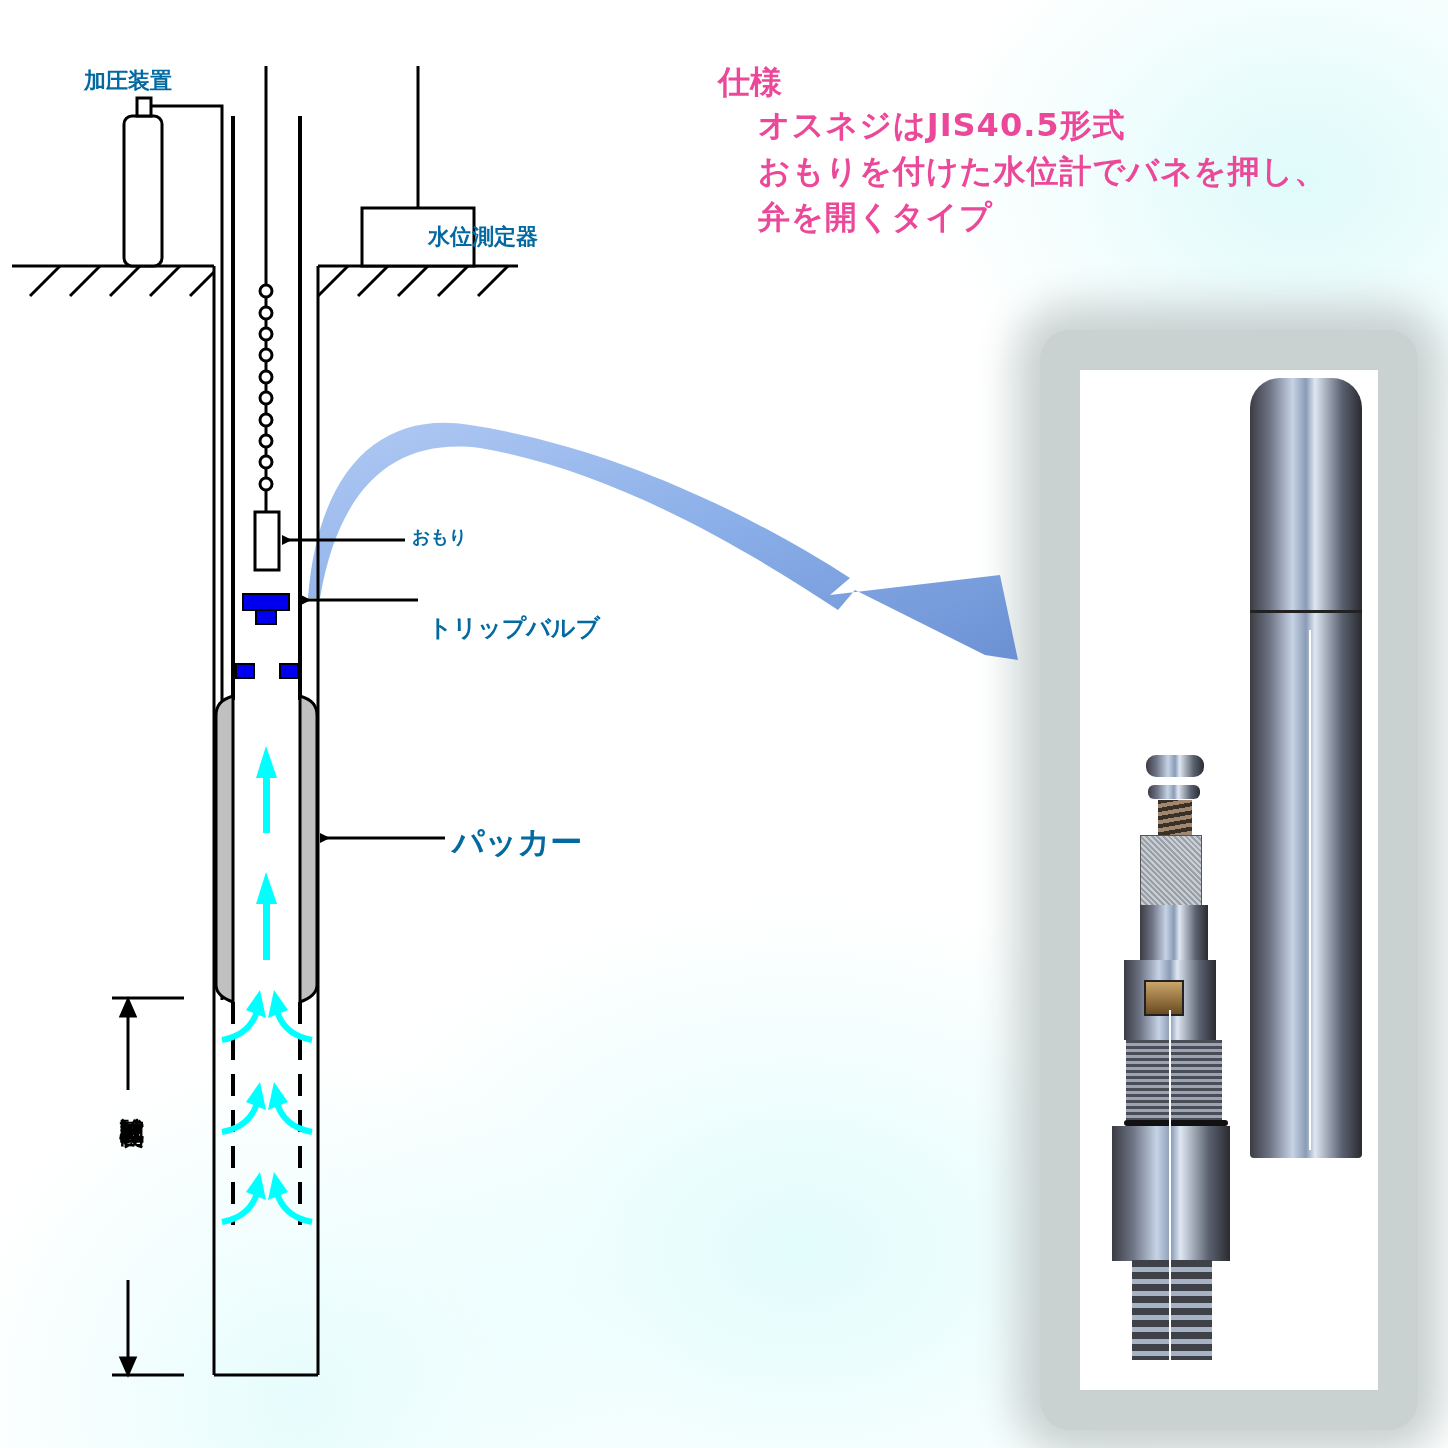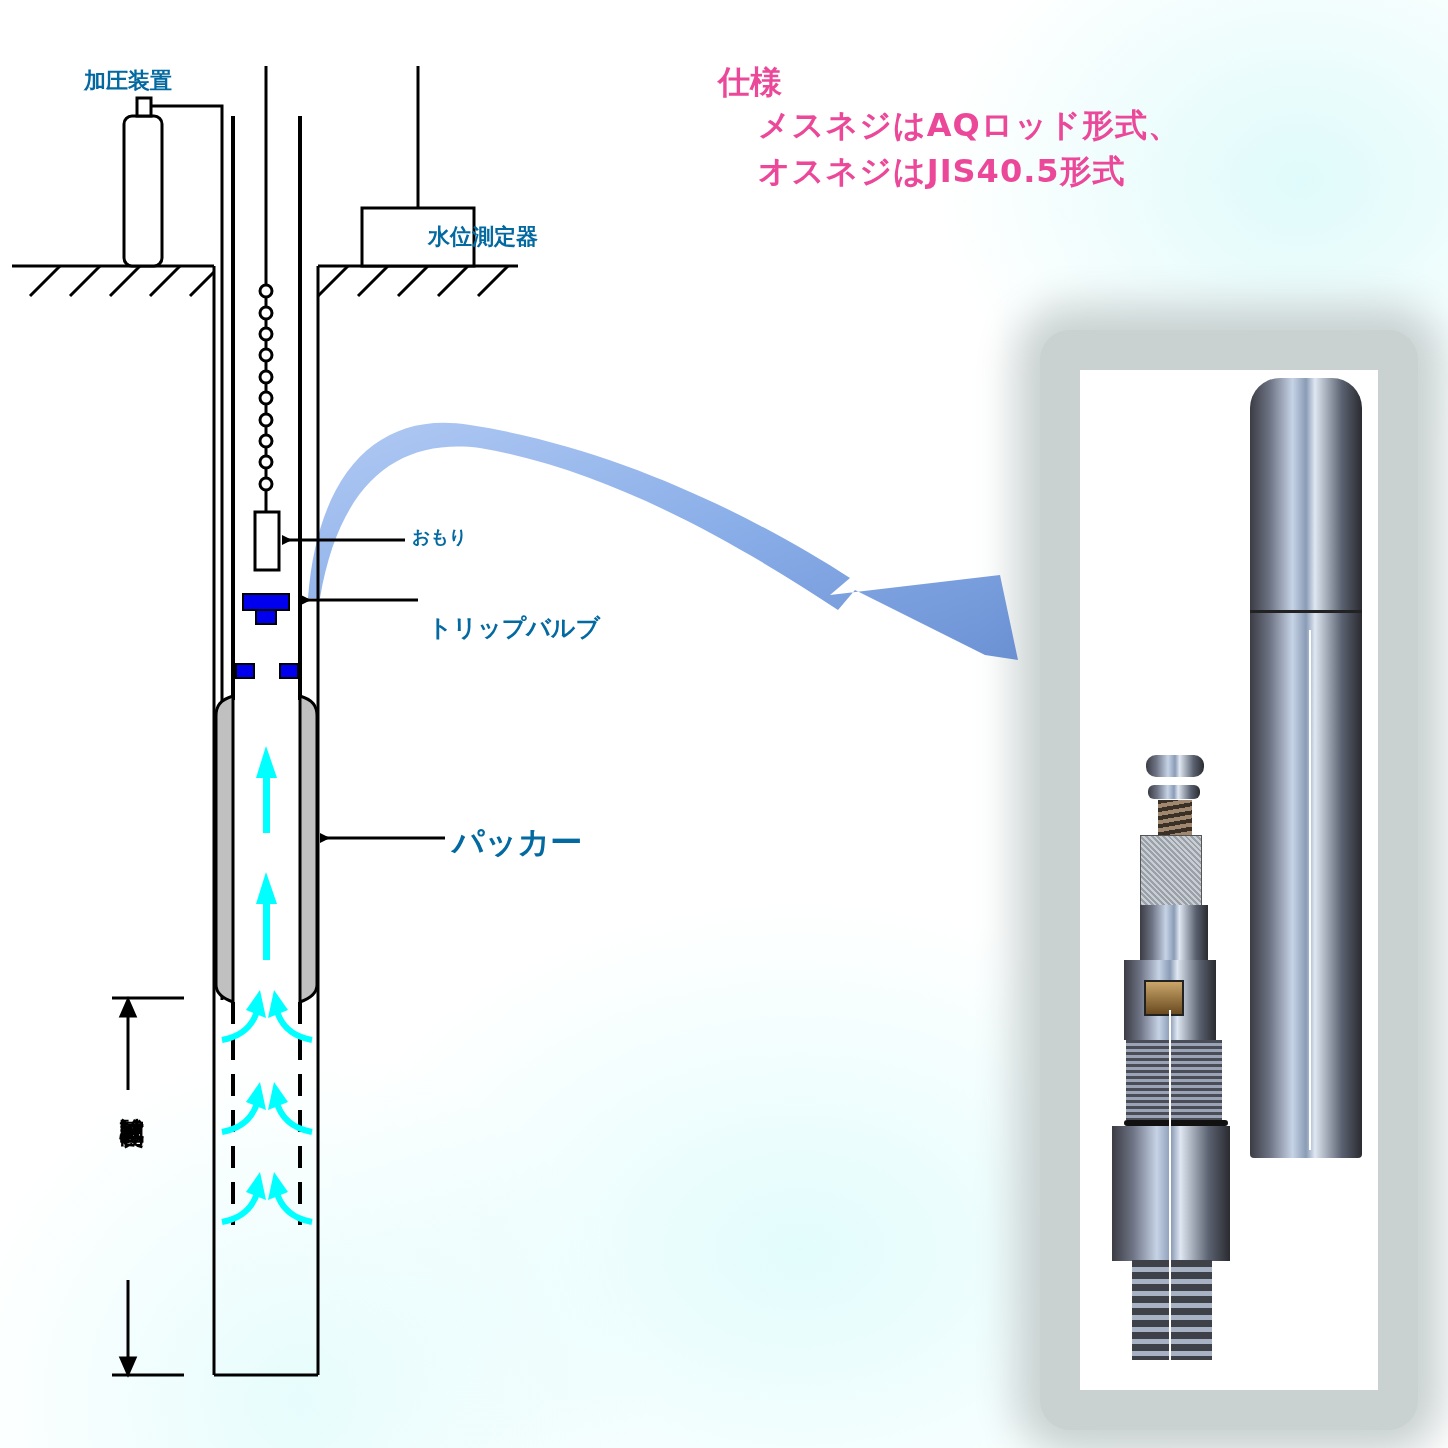--- a/index.html
+++ b/index.html
@@ -192,15 +192,16 @@
 
 <div class="label" style="left:84px; top:70px; font-size:22px;">加圧装置</div>
 <div class="label" style="left:428px; top:178px; font-size:22px;margin-top:48px;">水位測定器</div>
 <div class="label" style="left:412px; top:528px; font-size:18px;">おもり</div>
 <div class="label" style="left:428px; top:588px; font-size:24px;margin-top:28px;">トリップバルブ</div>
 <div class="label" style="left:452px; top:826px; font-size:32px;">パッカー</div>
 <div class="vertical-label">試験区間長さ</div>
 
 <div class="spec">
   <div class="spec-title">仕様</div>
-  <div class="spec-line">メスネジはAQロッド形式、</div>
   <div class="spec-line">オスネジはJIS40.5形式</div>
+  <div class="spec-line">おもりを付けた水位計でバネを押し、</div>
+  <div class="spec-line">弁を開くタイプ</div>
 </div>
 
 </body></html>

